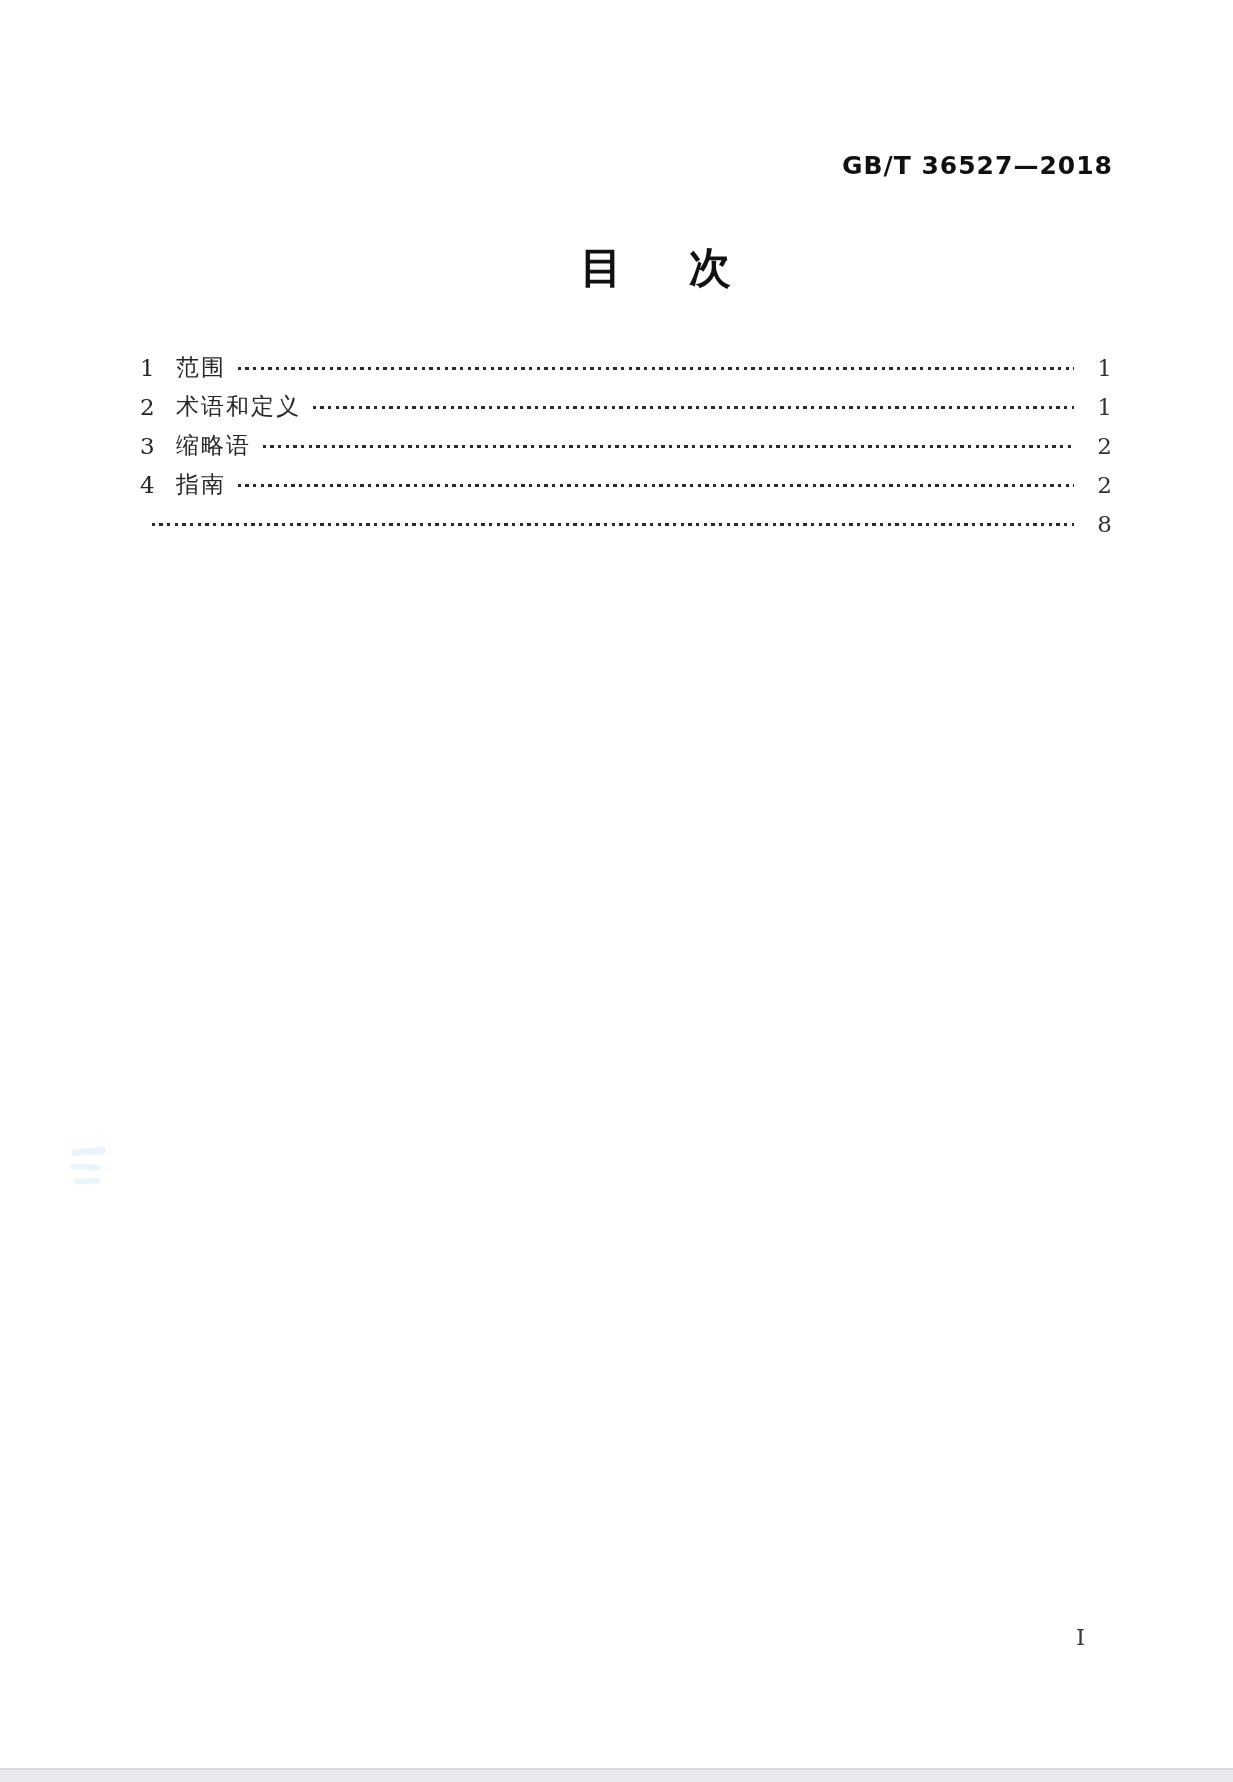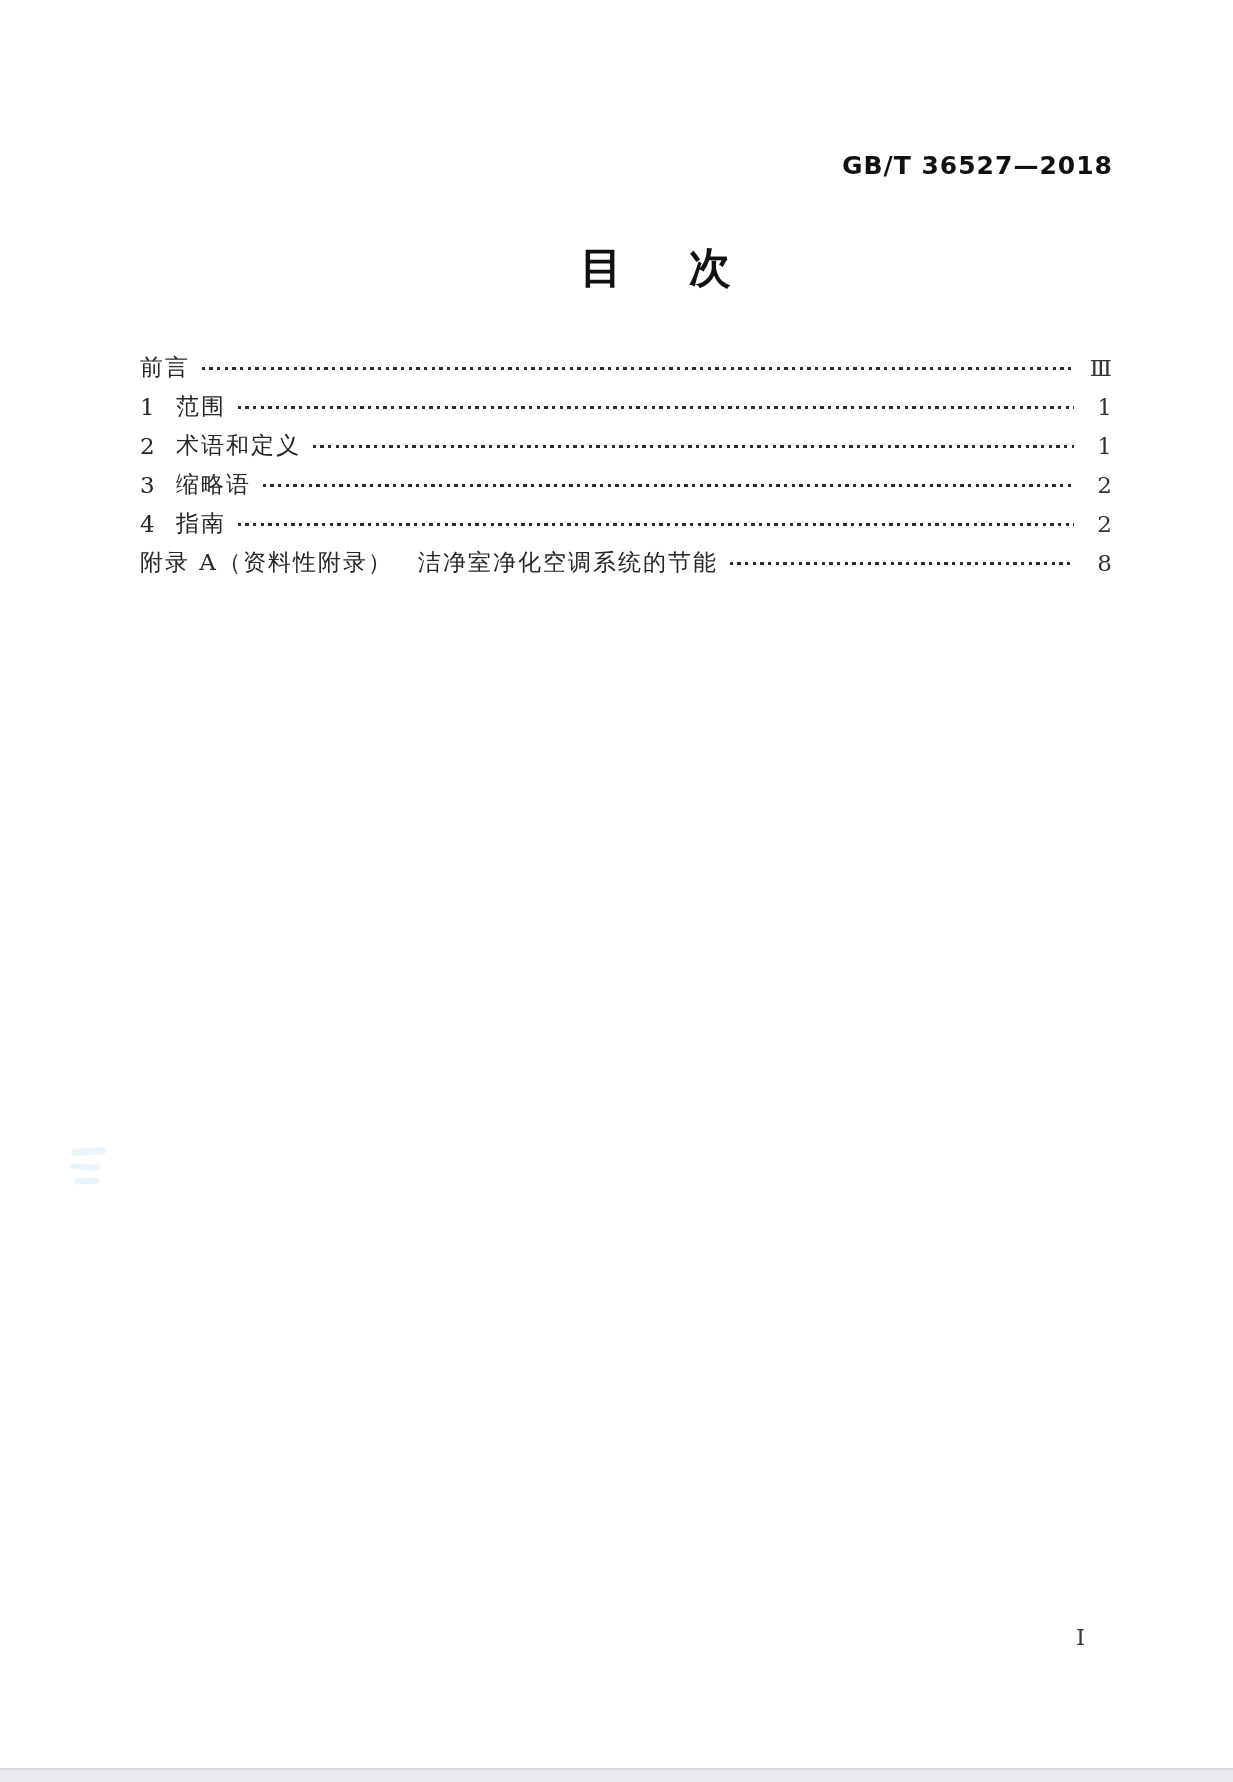--- a/index.html
+++ b/index.html
@@ -108,26 +108,20 @@
 </head>
 <body>
 
 <div class="page">
 
   <div class="doc-code">GB/T 36527—2018</div>
 
   <div class="doc-title">目 次</div>
 
   <div class="toc">
-    <div class="toc-row">
-
-      <span class="toc-label">前言</span>
-      <span class="toc-leader"></span>
-      <span class="toc-page">Ⅲ</span>
-    </div>
 
     <div class="toc-row">
       <span class="toc-num">1</span>
       <span class="toc-label">范围</span>
       <span class="toc-leader"></span>
       <span class="toc-page">1</span>
     </div>
 
     <div class="toc-row">
       <span class="toc-num">2</span>
@@ -145,21 +139,20 @@
 
     <div class="toc-row">
       <span class="toc-num">4</span>
       <span class="toc-label">指南</span>
       <span class="toc-leader"></span>
       <span class="toc-page">2</span>
     </div>
 
     <div class="toc-row">
 
-      <span class="toc-label">附录 A（资料性附录）　洁净室净化空调系统的节能</span>
       <span class="toc-leader"></span>
       <span class="toc-page">8</span>
     </div>
   </div>
 
   <div class="scan-artifact artifact-1"></div>
   <div class="scan-artifact artifact-2"></div>
   <div class="scan-artifact artifact-3"></div>
 
   <div class="footer-page-num">Ⅰ</div>

